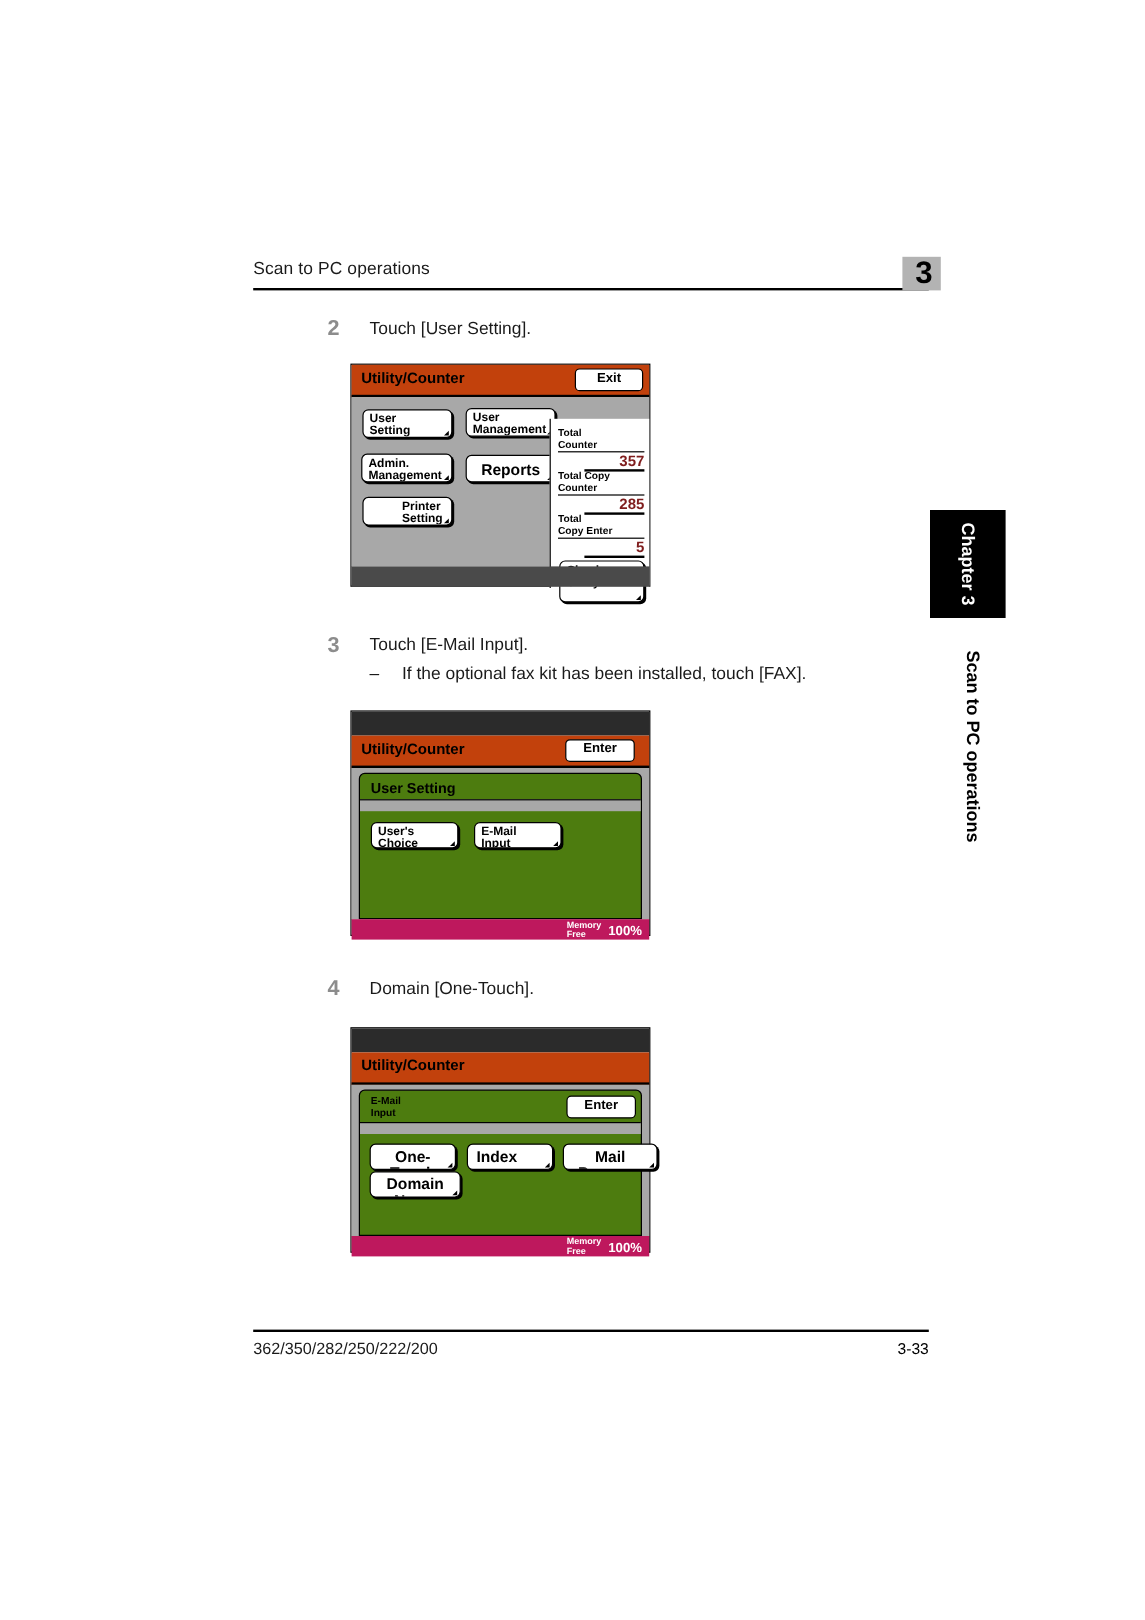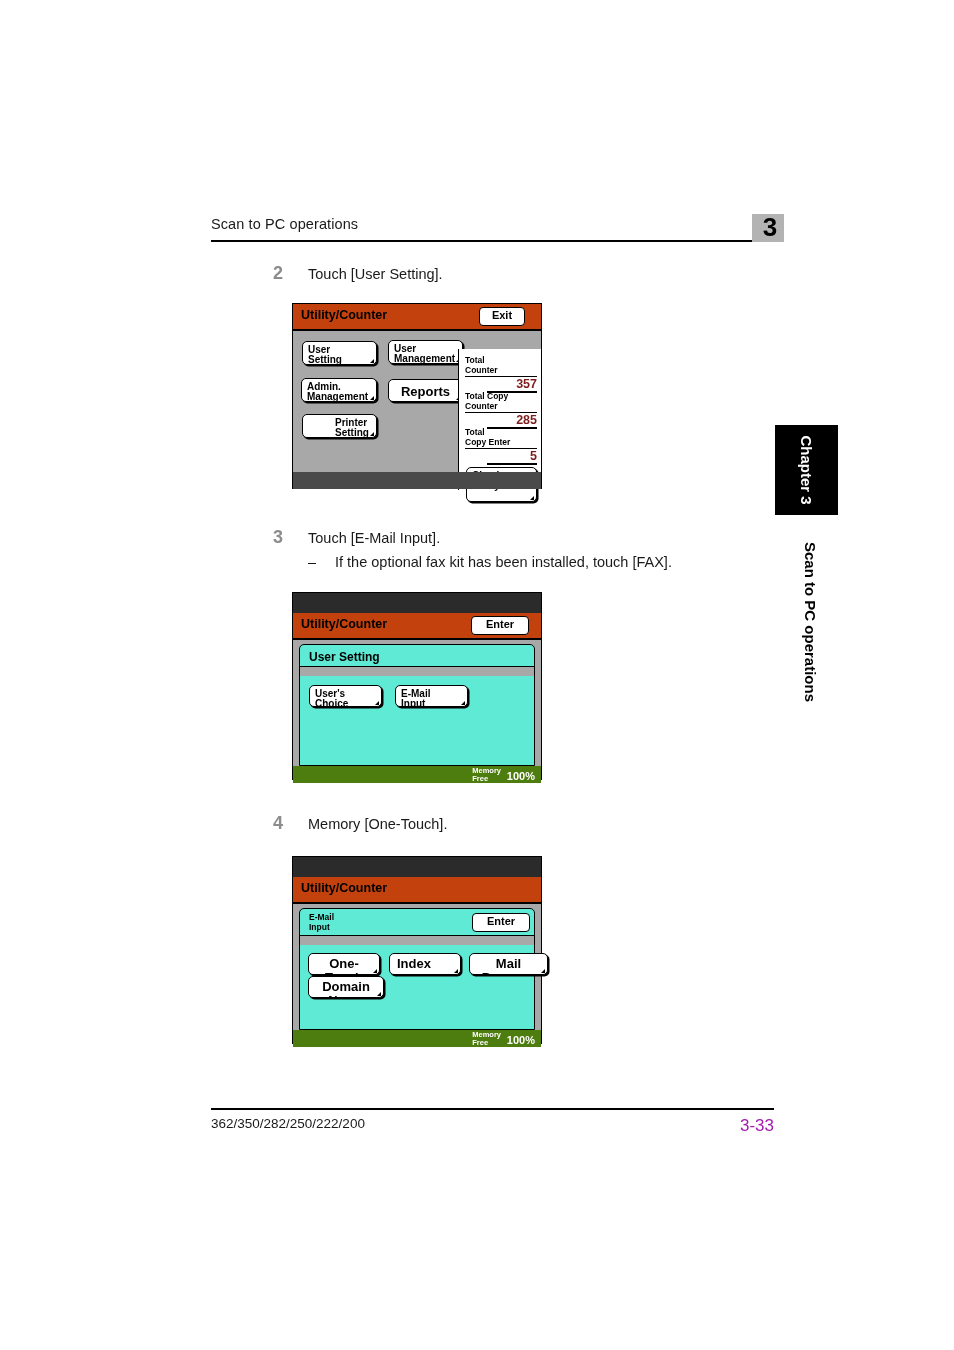--- a/index.html
+++ b/index.html
@@ -135,21 +135,21 @@
   .lcd-body {
     position: relative;
     background: #a8a8a8;
   }
   .lcd-bottombar {
     position: relative;
     height: 17px;
     background: #4a4a4a;
   }
   .lcd-bottombar.dark {
-    background: #4d7c0f;
+    background: #be185d;
   }
   .mem-label {
     position: absolute;
     right: 40px;
     top: 1px;
     font-size: 7.5px;
     font-weight: bold;
     color: #ffffff;
     line-height: 7.5px;
     text-align: left;
@@ -225,21 +225,21 @@
   }
   .ctr-rule {
     position: absolute;
     background: #000;
     height: 1.5px;
   }
 
   
   .subwin {
     position: absolute;
-    background: #5eead4;
+    background: #4d7c0f;
     border: 1.5px solid #000;
     border-radius: 5px 5px 0 0;
     box-sizing: border-box;
     padding-left: 48px;
   }
   .subwin-title {
     position: absolute;
     left: 9px;
     top: 5px;
     font-size: 12px;
@@ -315,43 +315,43 @@
     top: 1116px;
     font-size: 13.5px;
     color: #1a1a1a;
   }
   #footer-right {
     position: absolute;
     left: 211px;
     top: 1116px;
     width: 563px;
     text-align: right;
-    font-size: 17px;
-    color: #a21caf;
+    font-size: 13px;
+    color: #000000;
   }
 </style>
 </head>
 <body>
 
 <div id="page-header">
   <div id="header-title">Scan to PC operations</div>
   <div id="header-rule"></div>
 </div>
 <div id="header-chapter-box"></div>
 <div id="header-chapter-num">3</div>
 
 <div class="step" style="left:273px; top:263px; width:470px; height:24px;">
   <div class="step-num">2</div>
   <div class="step-text">Touch [User Setting].</div>
 </div>
 
 <div class="lcd" style="top:303px; height:186px;">
   <div class="lcd-titlebar">
     <div class="lcd-title">Utility/Counter</div>
-    <div class="btn plain" style="left:186px; top:3px; width:46px; height:19px;">Exit</div>
+    <div class="btn plain" style="left:186px; top:3px; width:57px; height:19px;">Exit</div>
   </div>
 
   <div class="lcd-body" style="height:141px;">
 
     <div class="btn" style="left:9px; top:10px; width:75px; height:24px;">
       <span>User</span><br>
       <span>Setting</span>
       <span class="corner"></span>
     </div>
 
@@ -455,21 +455,21 @@
     <div class="mem-label">
       <span>Memory</span><br>
       <span>Free</span>
     </div>
     <div class="mem-pct">100%</div>
   </div>
 </div>
 
 <div class="step" style="left:273px; top:813px; width:470px; height:24px;">
   <div class="step-num">4</div>
-  <div class="step-text">Memory [One-Touch].</div>
+  <div class="step-text">Domain [One-Touch].</div>
 </div>
 
 <div class="lcd" style="top:856px; height:188px;">
   <div class="lcd-topblack"></div>
 
   <div class="lcd-titlebar">
     <div class="lcd-title">Utility/Counter</div>
   </div>
 
   <div class="lcd-body" style="height:126px;">

